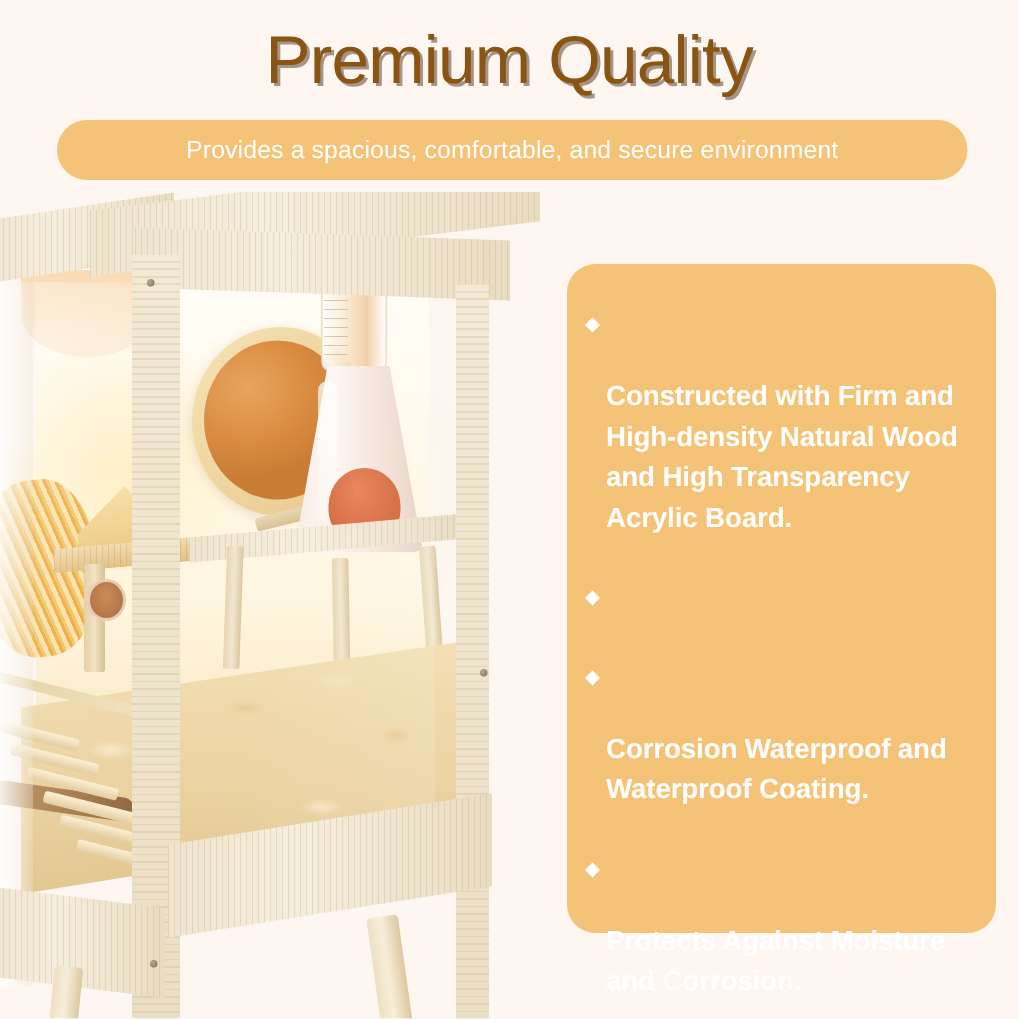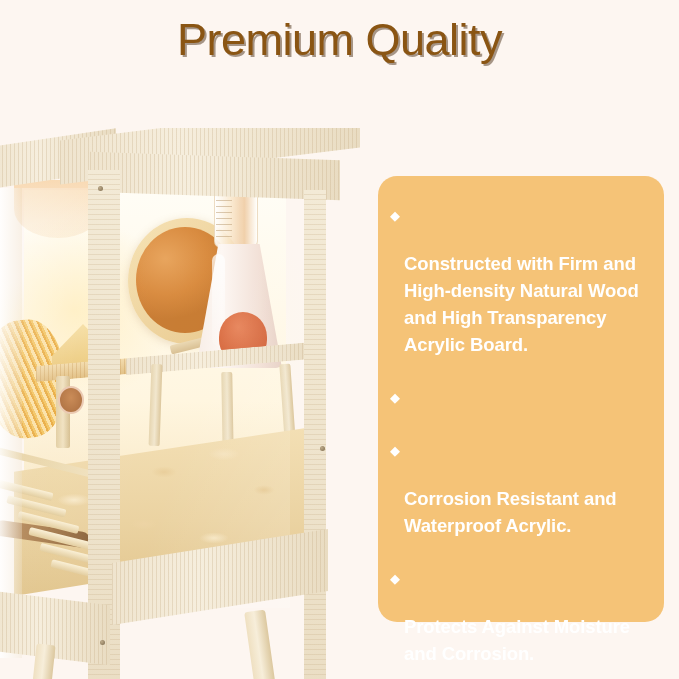--- a/index.html
+++ b/index.html
@@ -445,20 +445,23 @@
     background: radial-gradient(circle at 35% 35%, #BDAA8A, #7E6C4F);
   }
 </style>
 </head>
 <body>
 
 <div id="page">
 
   <div id="header-title">Premium Quality</div>
 
+  <div id="subtitle-pill">
+    <span id="subtitle-text">Provides a spacious, comfortable, and secure environment</span>
+  </div>
 
   <div id="product-photo">
     <div class="photo-bg"></div>
 
     <div id="cage-interior"></div>
 
     <div id="hay"></div>
     <div id="house-roof"></div>
 
     <div id="wheel-outer">
@@ -519,21 +522,21 @@
   <div id="feature-panel">
     <div class="feature-item">
       <span class="feature-bullet">◆</span>
       <span class="feature-text">Constructed with Firm and High-density Natural Wood and High Transparency Acrylic Board.</span>
     </div>
     <div class="feature-item">
       <span class="feature-bullet">◆</span>
     </div>
     <div class="feature-item">
       <span class="feature-bullet">◆</span>
-      <span class="feature-text">Corrosion Resistant and Waterproof Acrylic.</span>
+      <span class="feature-text">Corrosion Waterproof and Waterproof Coating.</span>
     </div>
     <div class="feature-item">
       <span class="feature-bullet">◆</span>
       <span class="feature-text">Protects Against Moisture and Corrosion.</span>
     </div>
   </div>
 
 </div>
 
 </body></html>

